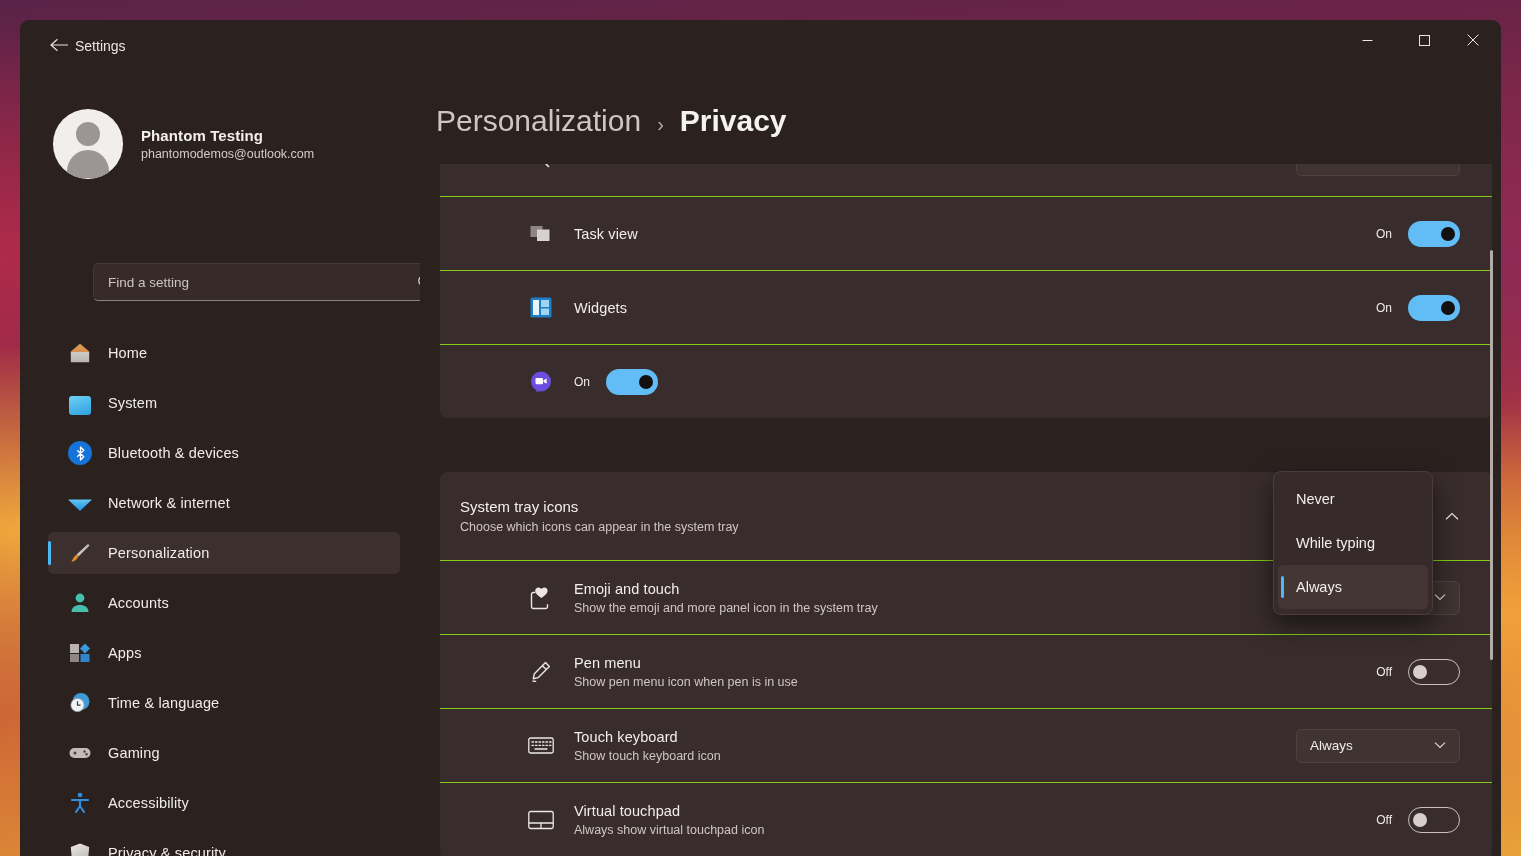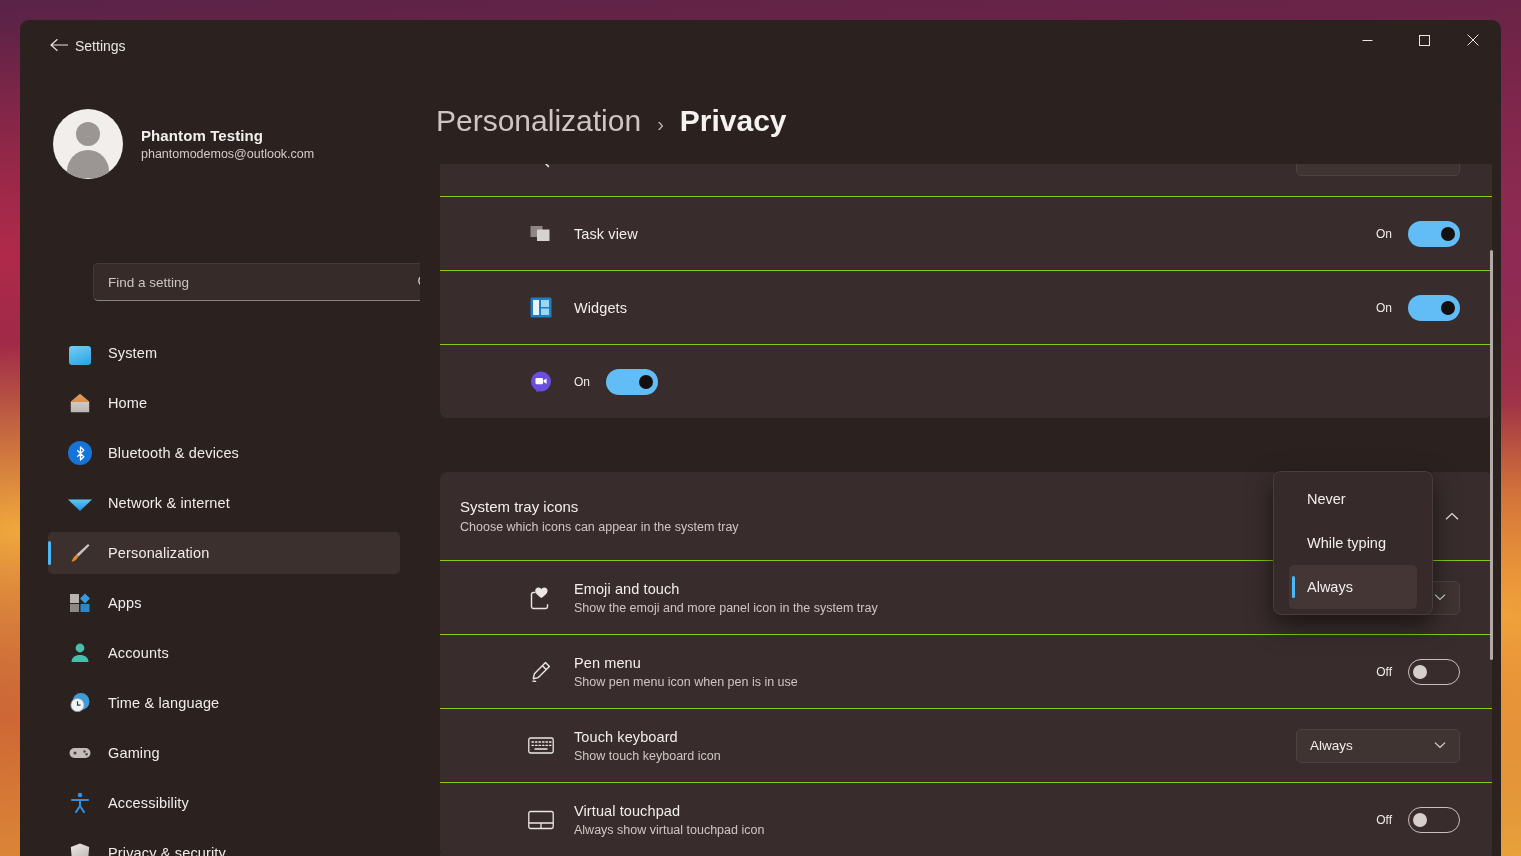--- a/index.html
+++ b/index.html
@@ -228,21 +228,21 @@
   .section-desc { font-size: 12.5px; color: #cfc6c3; margin-top: 4px; }
 
   
   #dropdown {
     position: absolute;
     left: 853px; top: 307px;
     width: 160px;
     background: #362b2a;
     border: 1px solid #4a3d3b;
     border-radius: 8px;
-    padding: 5px 15px;
+    padding: 5px 4px;
     box-shadow: 0 10px 26px rgba(0,0,0,.55);
     z-index: 40;
   }
   .dd-item {
     position: relative;
     height: 44px;
     display: flex; align-items: center;
     padding-left: 18px;
     border-radius: 5px;
     font-size: 14.5px; color: #f2eeec;
@@ -313,30 +313,30 @@
             <circle cx="6.8" cy="6.8" r="5"></circle>
               <path d="M10.5 10.5 15 15"></path>
           </svg>
         </span>
       </div>
 
       <div id="navlist">
 
         <div class="nav-item">
           <span class="nav-icon">
+            <span class="ic-home" style="position:absolute;inset:2px;"></span>
+          </span>
+          <span class="nav-label">Home</span>
+        </div>
+
+        <div class="nav-item">
+          <span class="nav-icon">
             <span class="ic-system" style="position:absolute;left:1px;right:1px;top:3px;"></span>
           </span>
           <span class="nav-label">System</span>
-        </div>
-
-        <div class="nav-item">
-          <span class="nav-icon">
-            <span class="ic-home" style="position:absolute;inset:2px;"></span>
-          </span>
-          <span class="nav-label">Home</span>
         </div>
 
         <div class="nav-item">
           <span class="nav-icon ic-bt">
             <svg width="11" height="15" viewBox="0 0 11 16" fill="none" stroke="#fff" stroke-width="1.4" stroke-linejoin="round">
               <path d="M2 4.5 9 11.5 5.5 15V1L9 4.5 2 11.5"></path>
             </svg>
           </span>
           <span class="nav-label">Bluetooth &amp; devices</span>
         </div>
@@ -349,42 +349,42 @@
         </div>
 
         <div class="nav-item selected">
           <span class="nav-icon">
             <svg width="24" height="24" viewBox="0 0 24 24">
               <path d="M20 3 L21.5 4.5 L10.5 15.5 L8.5 13.5 Z" fill="#c9c3c0"></path>
               <path d="M10.5 15.5 L8.5 13.5 L6 16 C5 17.2 4 19.5 3.5 21 C5 20.5 7.2 19.5 8.4 18.5 Z" fill="#e38a2a"></path>
             </svg>
           </span>
           <span class="nav-label">Personalization</span>
+        </div>
+
+        <div class="nav-item">
+          <span class="nav-icon">
+            <svg width="24" height="24" viewBox="0 0 24 24">
+              <circle cx="12" cy="7" r="4.4" fill="#46c0ad"></circle>
+              <path d="M3.5 21c0-4.4 3.8-7 8.5-7s8.5 2.6 8.5 7z" fill="#46c0ad"></path>
+            </svg>
+          </span>
+          <span class="nav-label">Accounts</span>
         </div>
 
         <div class="nav-item">
           <span class="nav-icon">
             <svg width="24" height="24" viewBox="0 0 24 24">
               <rect x="2" y="3" width="9" height="9" fill="#b9b3b0"></rect>
               <rect x="2" y="13" width="9" height="8" fill="#8d8785"></rect>
               <path d="M17 2.5 22 7.5 17 12.5 12 7.5Z" fill="#3a9ae0"></path>
               <path d="M12.5 13h9v8h-9z" fill="#2d86c9"></path>
             </svg>
           </span>
           <span class="nav-label">Apps</span>
-        </div>
-
-        <div class="nav-item">
-          <span class="nav-icon">
-            <svg width="24" height="24" viewBox="0 0 24 24">
-              <circle cx="12" cy="7" r="4.4" fill="#46c0ad"></circle>
-              <path d="M3.5 21c0-4.4 3.8-7 8.5-7s8.5 2.6 8.5 7z" fill="#46c0ad"></path>
-            </svg>
-          </span>
-          <span class="nav-label">Accounts</span>
         </div>
 
         <div class="nav-item">
           <span class="nav-icon">
             <svg width="24" height="24" viewBox="0 0 24 24">
               <circle cx="13" cy="10.5" r="8.5" fill="#3f9ad8"></circle>
               <circle cx="9.5" cy="14" r="6.6" fill="#eef3f6" stroke="#9aa4ab" stroke-width="0.8"></circle>
               <path d="M9.5 10.2v4h3" stroke="#3b3b3b" stroke-width="1.2" fill="none"></path>
             </svg>
           </span>

